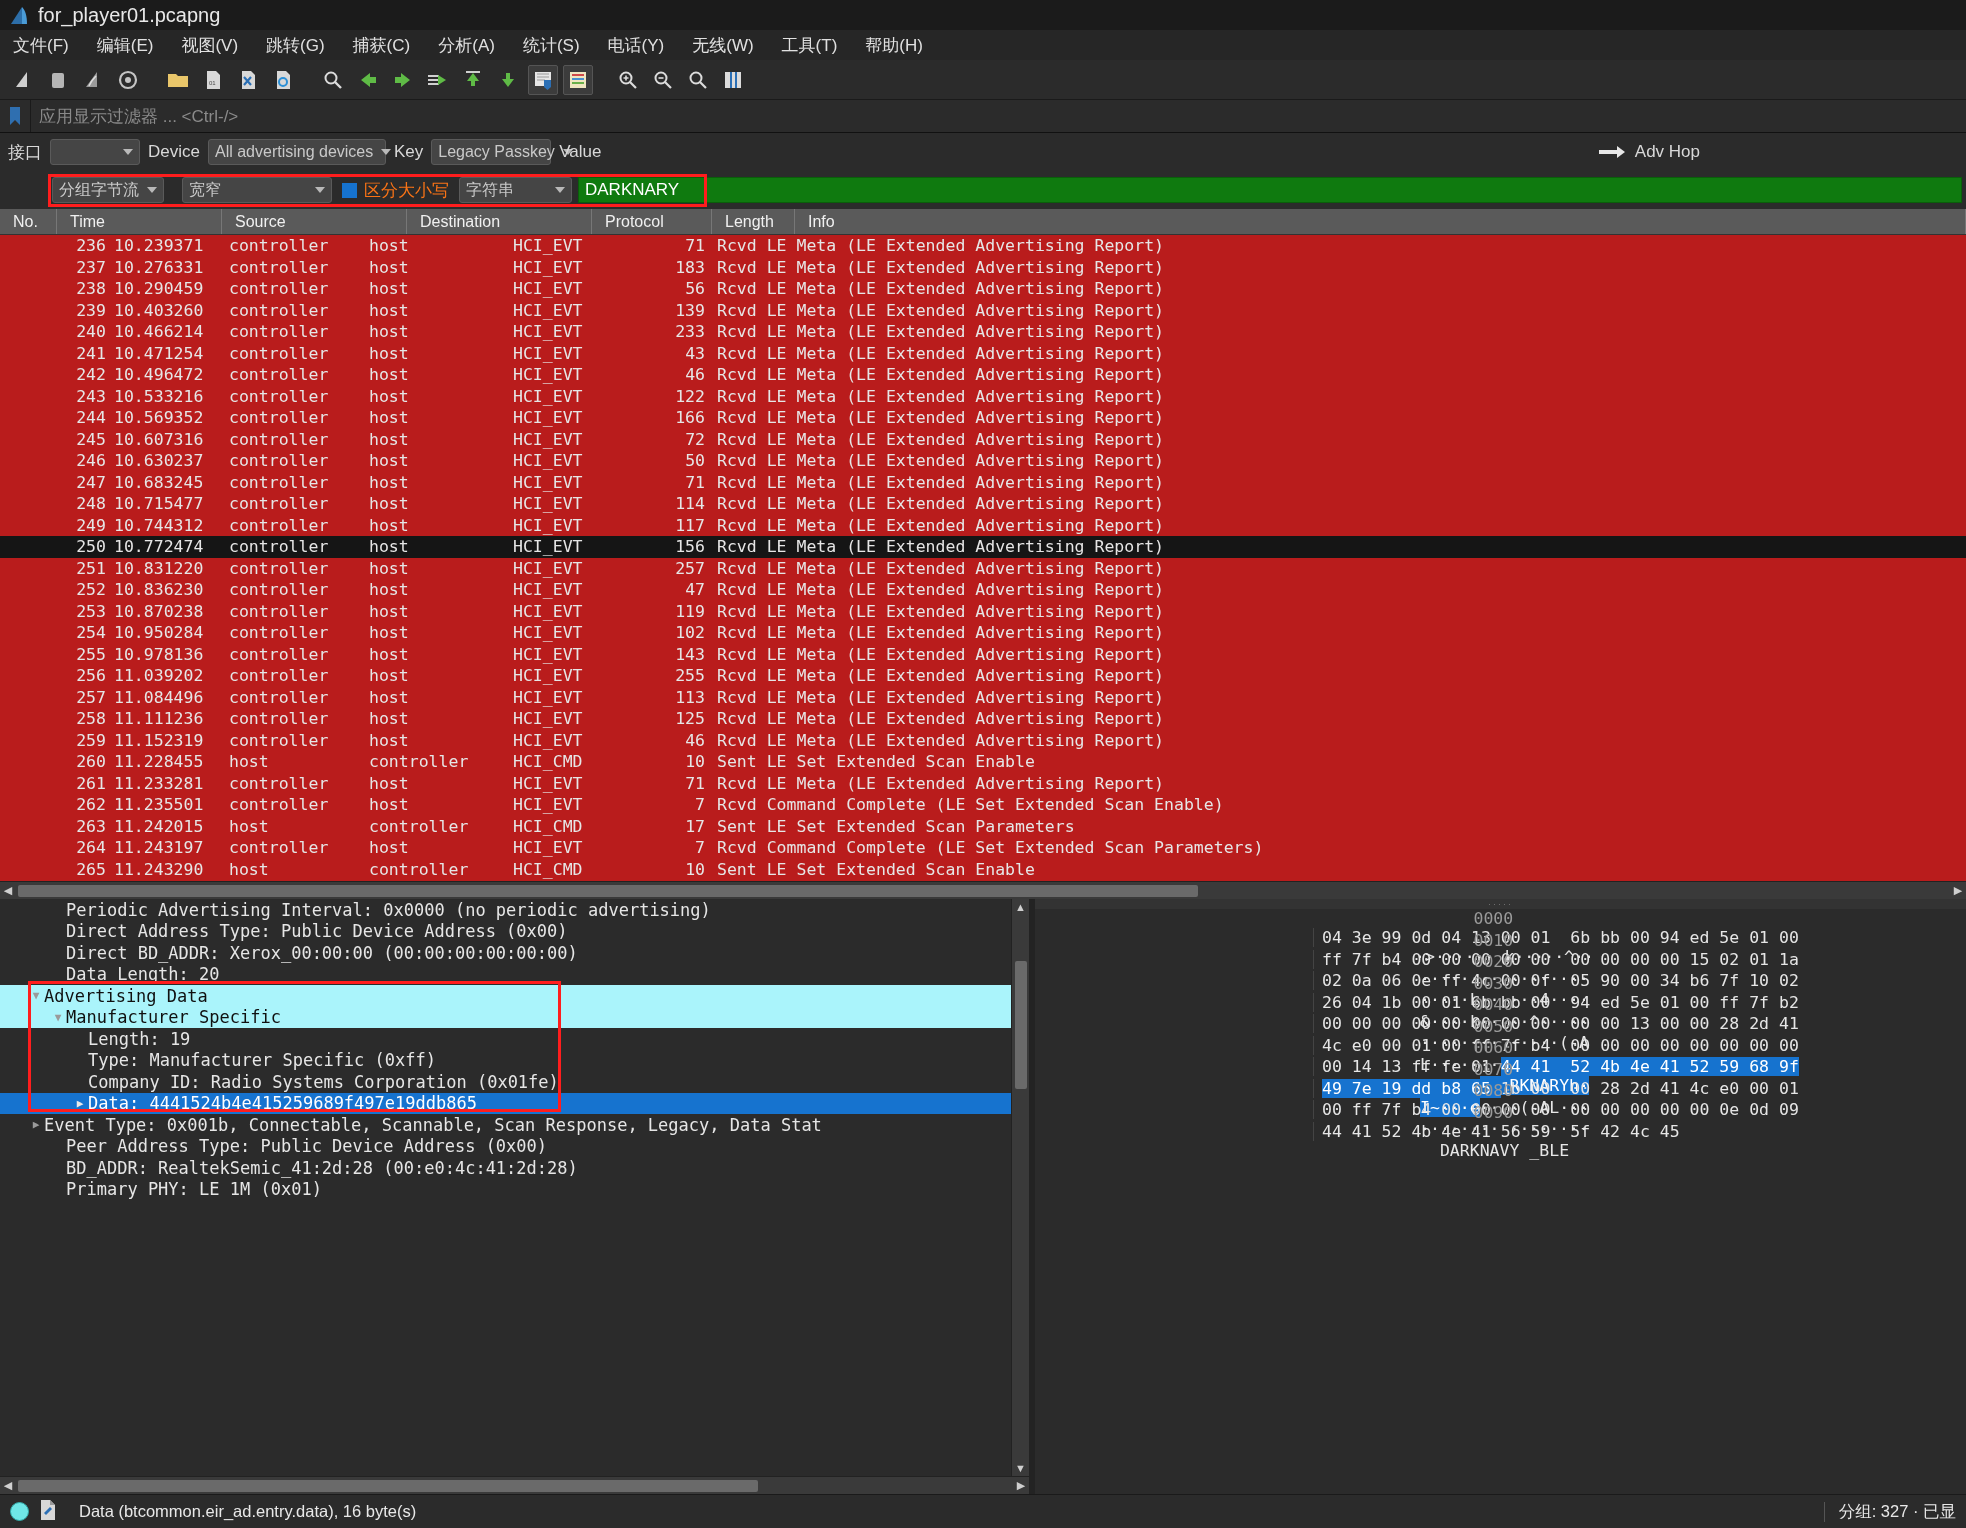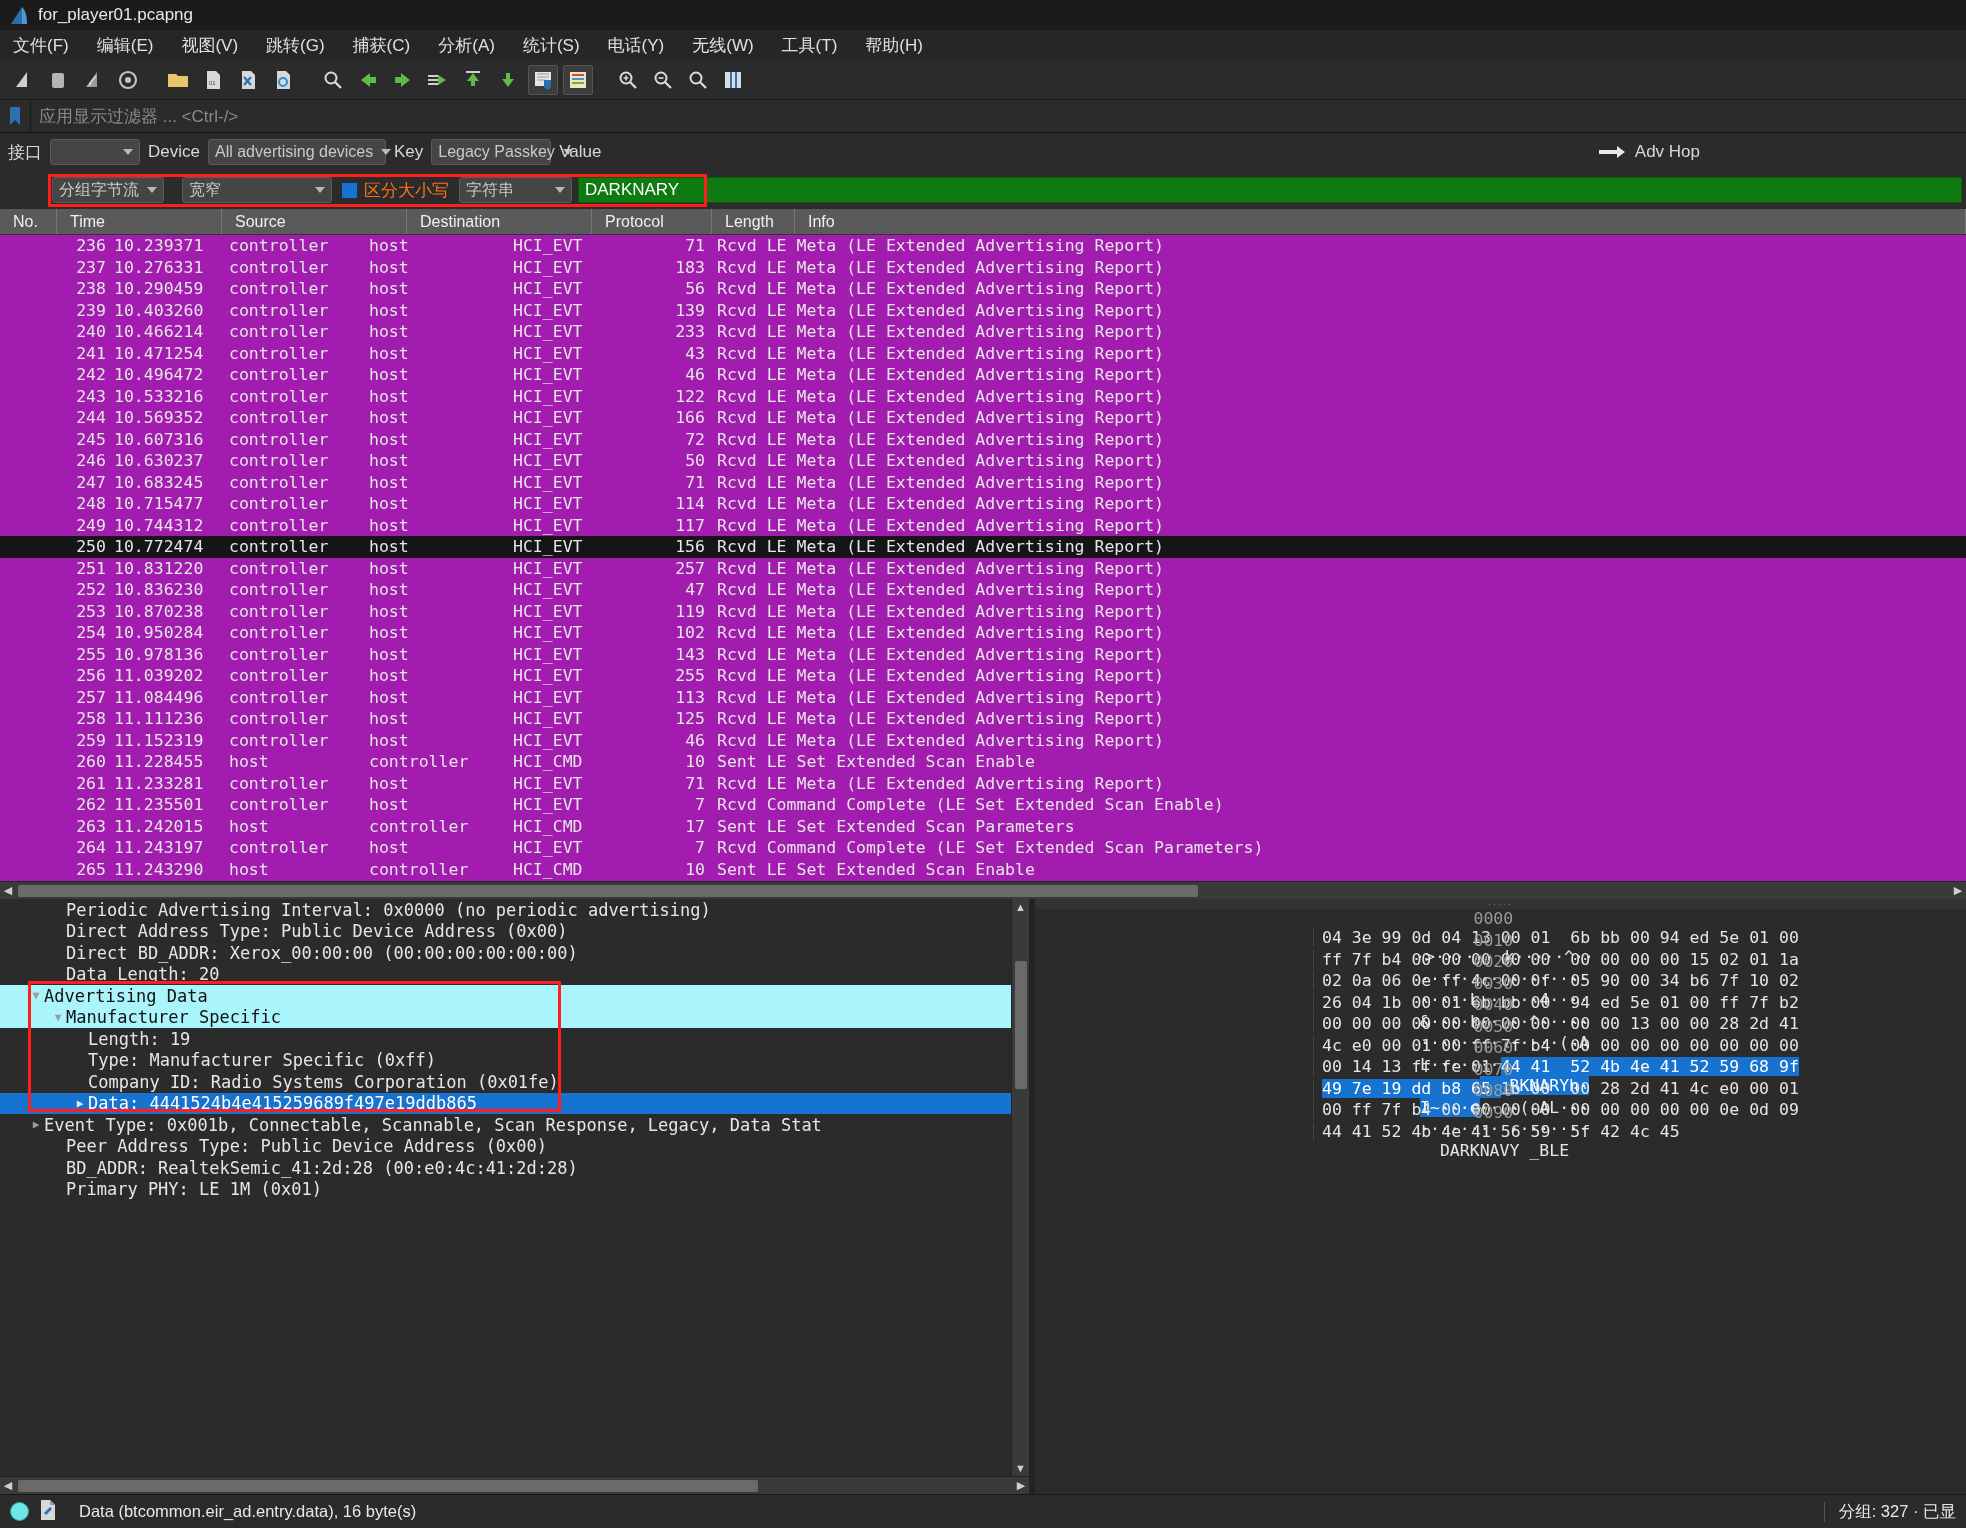--- a/index.html
+++ b/index.html
@@ -10,21 +10,21 @@
     font-family: "Liberation Sans", sans-serif;
     overflow: hidden;
   }
   #app { width: 1966px; height: 1528px; display: flex; flex-direction: column; background: #232323; }
 
   
   .titlebar {
     height: 30px; background: #1b1b1b; display: flex; align-items: center;
     padding-left: 8px; gap: 8px; flex: none;
   }
-  .titlebar .tl-text { color: #e8e8e8; font-size: 17px; }
+  .titlebar .tl-text { color: #e8e8e8; font-size: 20px; }
   .shark-fin { width: 22px; height: 20px; position: relative; }
   .shark-fin svg { display:block; }
 
   
   .menubar {
     height: 30px; background: #262626; display: flex; align-items: center;
     padding-left: 10px; gap: 22px; flex: none;
   }
   .menubar .mi { color: #e0e0e0; font-size: 17px; white-space: nowrap; padding: 1px 3px; cursor: default; }
 
@@ -85,21 +85,21 @@
   }
   .chk-box { width: 15px; height: 15px; background: #1673cf; flex: none; }
   .chk-wrap { display: flex; align-items: center; gap: 7px; margin: 0 10px; color: #f97316; font-size: 17px; }
 
   
   .plist-header {
     height: 26px; background: #5a5a5a; display: flex; align-items: center;
     color: #f0f0f0; font-size: 16px; flex: none; border-bottom: 1px solid #333;
   }
   .plist-header .col { border-right: 1px solid #777; height: 100%; display: flex; align-items: center; padding-left: 13px; }
-  .packet-list { background: #a21caf; flex: none; overflow: hidden; position: relative; }
+  .packet-list { background: #b91c1c; flex: none; overflow: hidden; position: relative; }
   .prow { display: flex; height: 21.5px; align-items: center; font-family: "DejaVu Sans Mono", monospace;
           font-size: 16.5px; color: #e6e6e6; white-space: nowrap; }
   .prow.sel-dark { background: #151515; }
   .c-no { width: 110px; text-align: right; padding-right: 4px; }
   .c-time { width: 113px; text-align: left; padding-left: 4px; }
   .c-src { width: 140px; padding-left: 6px; }
   .c-dst { width: 150px; padding-left: 6px; }
   .c-proto { width: 100px; padding-left: 0px; }
   .c-len { width: 96px; text-align: right; padding-right: 4px; }
   .c-info { padding-left: 8px; }

